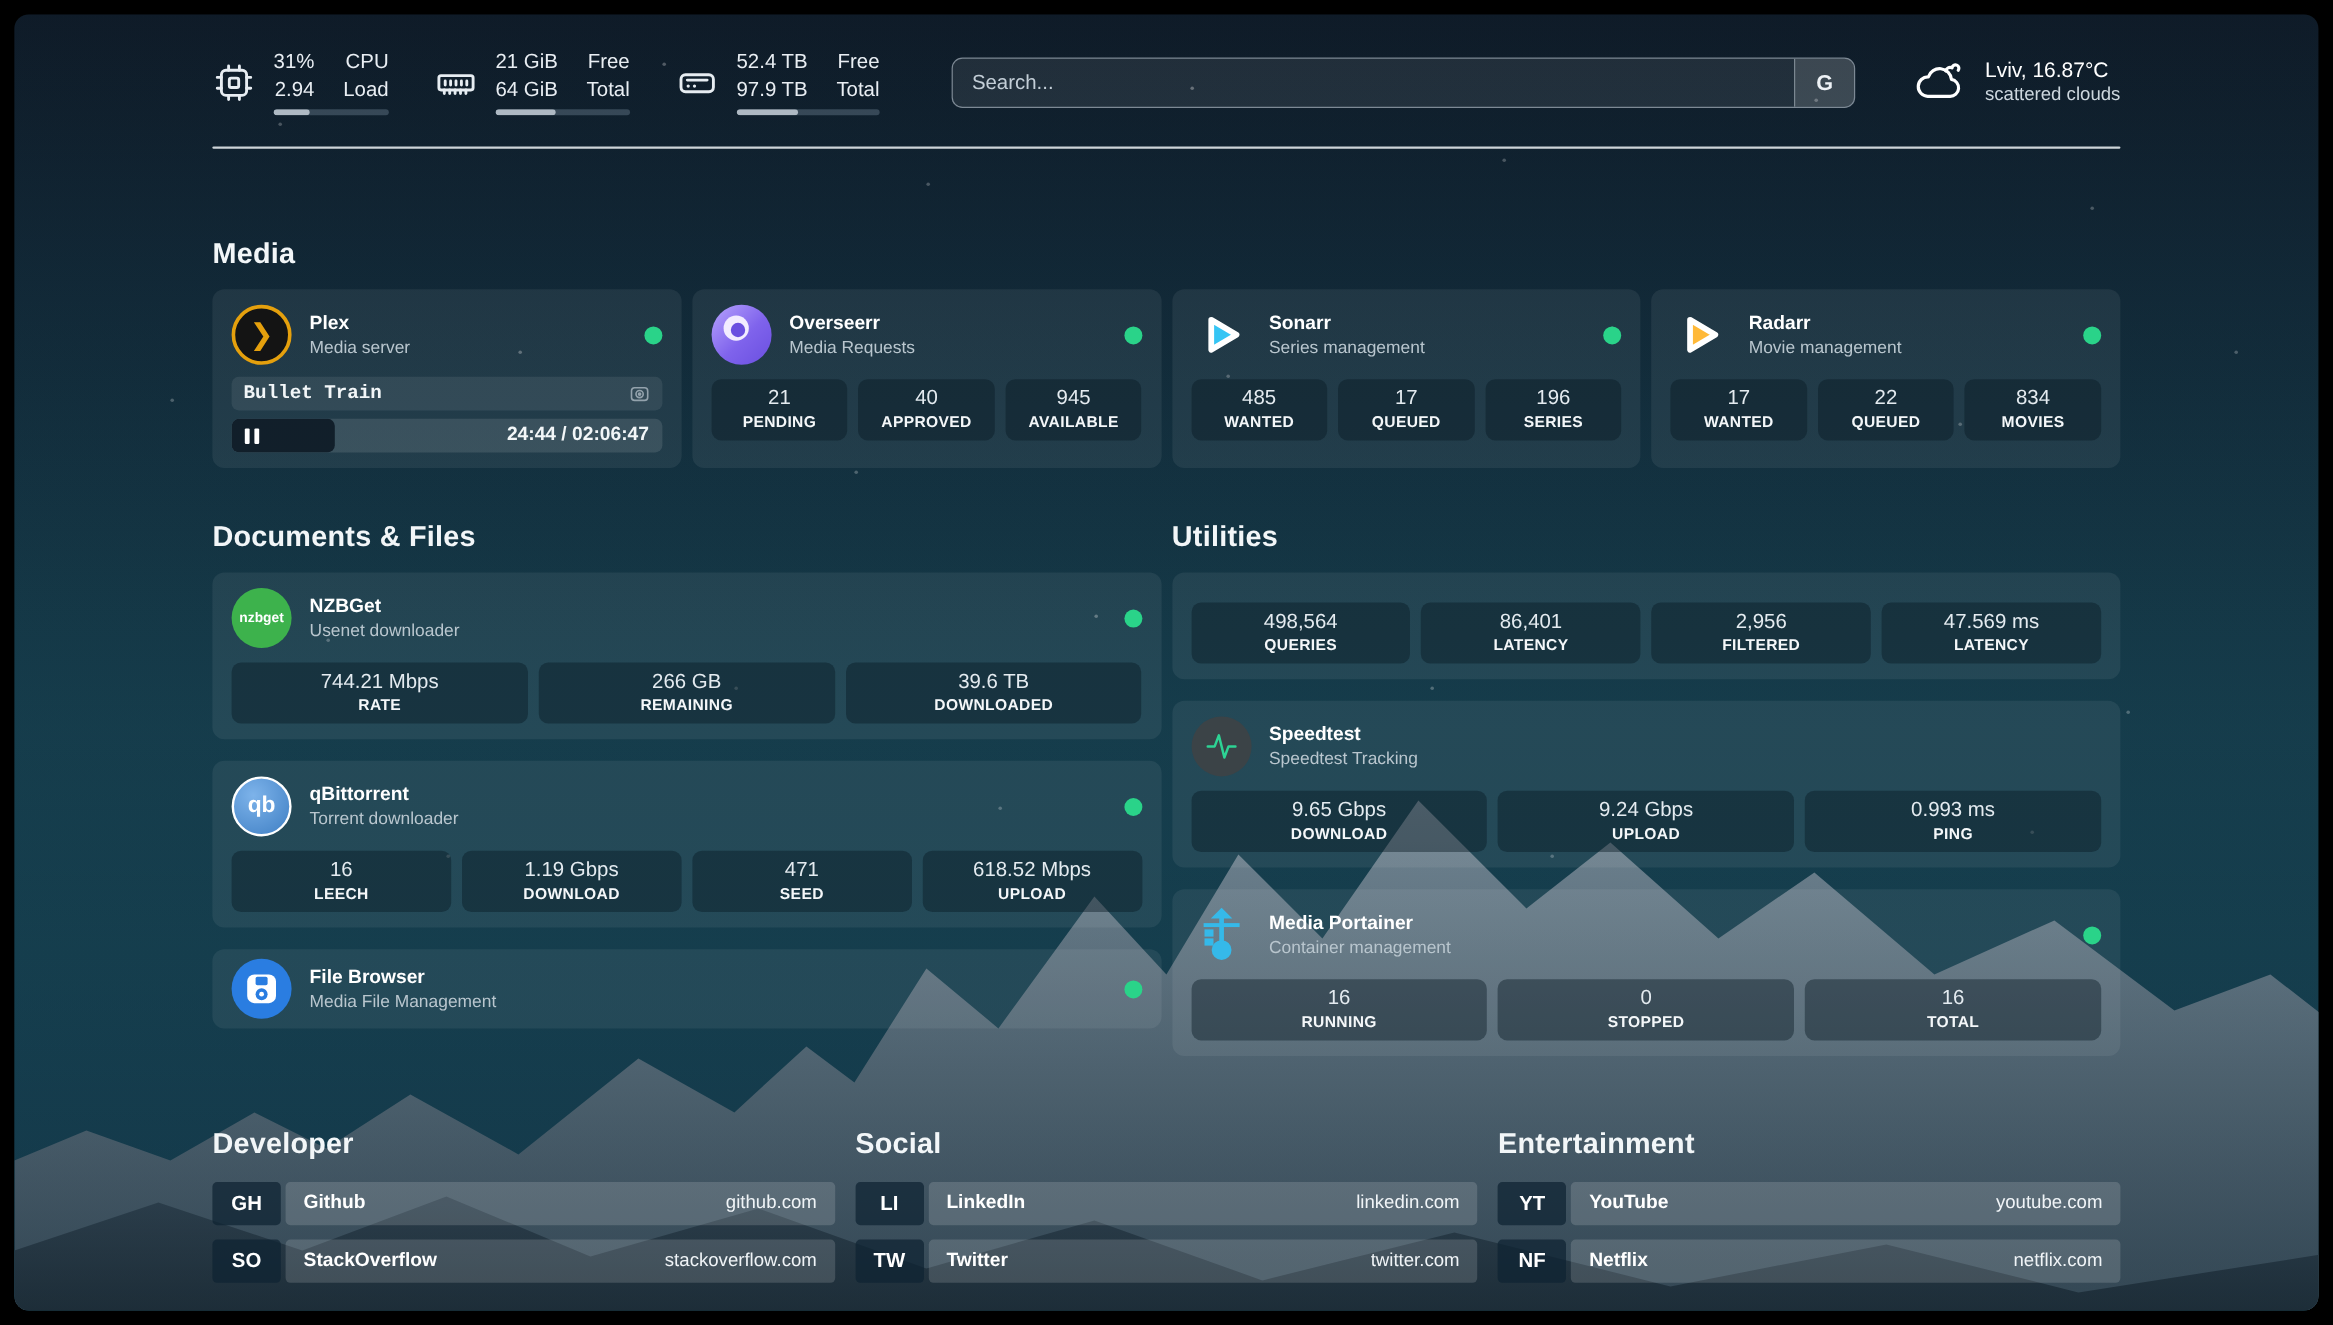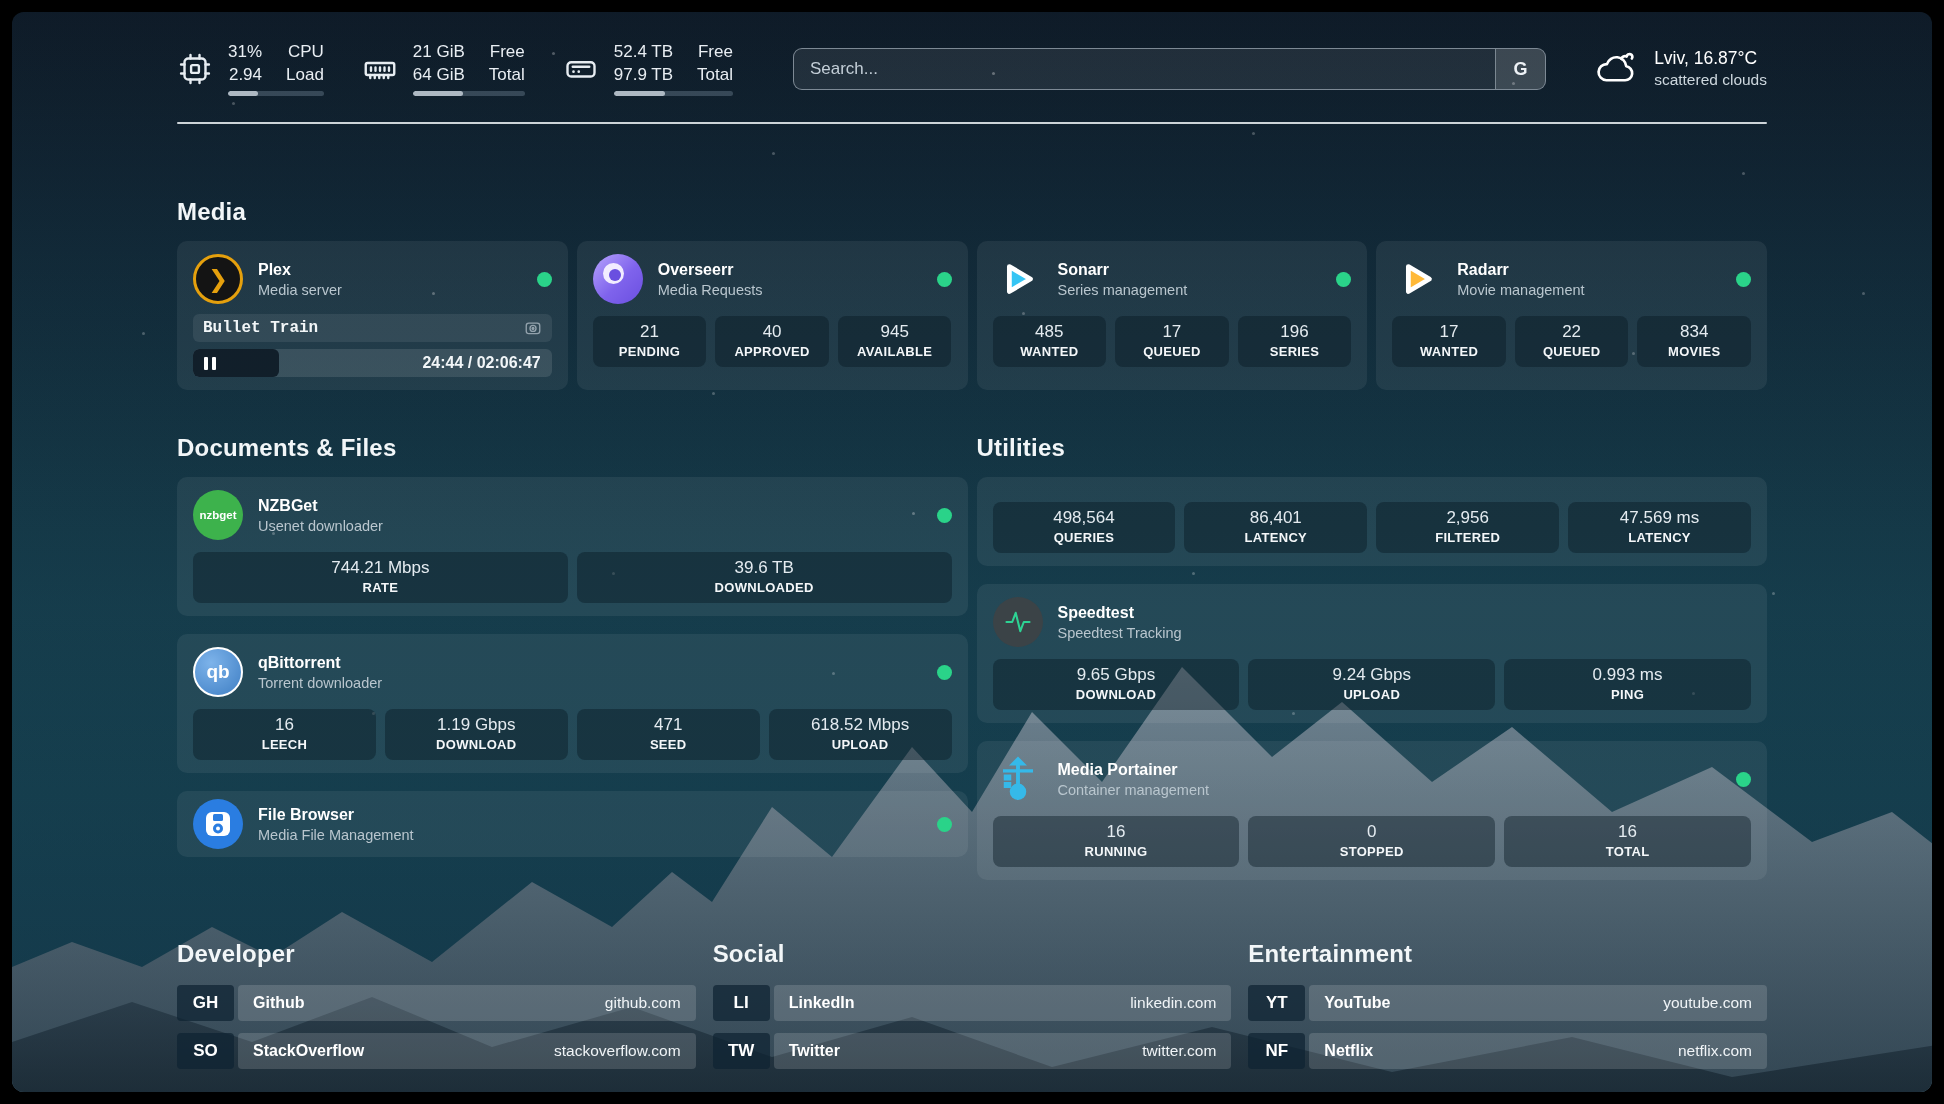--- a/index.html
+++ b/index.html
@@ -354,20 +354,24 @@
                 <span class="svc-sub">Usenet downloader</span>
               </div>
               <span class="dot"></span>
             </div>
             <div class="stats">
               <div class="stat">
                   <div class="v">744.21 Mbps</div>
                   <div class="l">RATE</div>
                 </div>
               <div class="stat">
+                  <div class="v">266 GB</div>
+                  <div class="l">REMAINING</div>
+                </div>
+              <div class="stat">
                   <div class="v">39.6 TB</div>
                   <div class="l">DOWNLOADED</div>
                 </div>
             </div>
           </div>
 
           <div class="card">
             <div class="card-head">
               <span class="svc-icon ic-qb">qb</span>
               <div class="svc-text">

